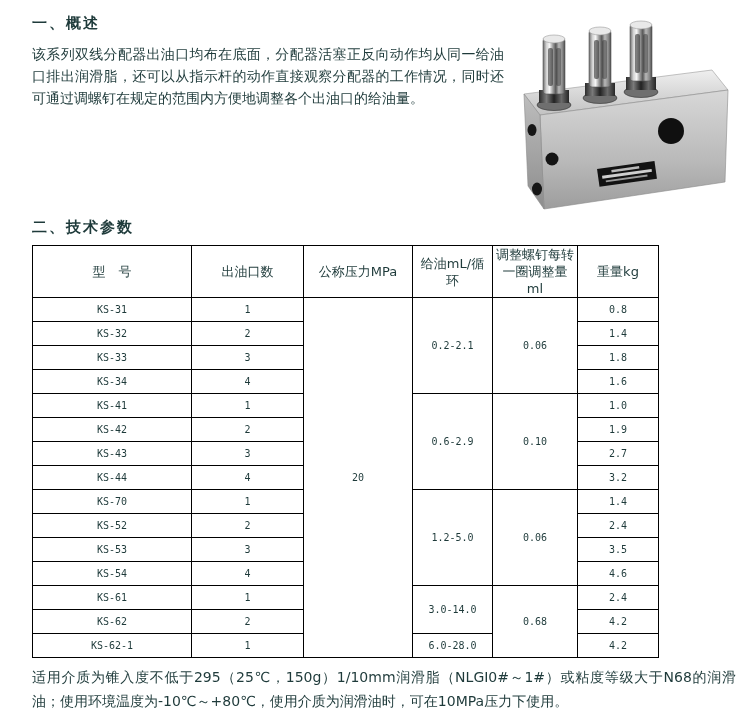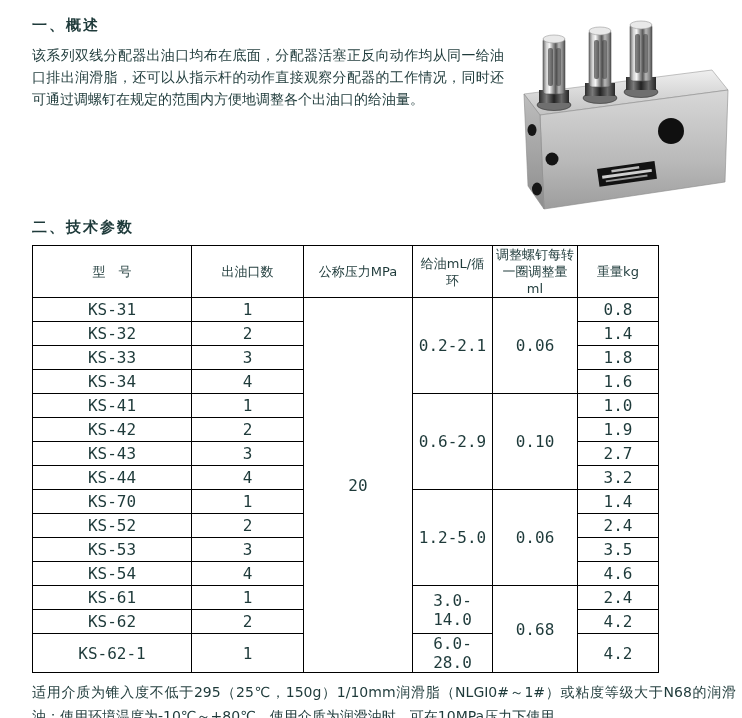--- a/index.html
+++ b/index.html
@@ -7,42 +7,42 @@
     width:742px;height:718px;overflow:hidden;
     font-family:"DejaVu Sans","Liberation Sans",sans-serif;
     color:#1e3a3a;
   }
   .page{position:relative;padding:14px 0 0 32px;width:710px;}
 
   .sec-title{
     font-size:15px;font-weight:bold;margin:0 0 8px 0;
     letter-spacing:2px;color:#1e3a3a;
   }
-  .top-section{position:relative;min-height:200px;}
+  .top-section{position:relative;min-height:200px;font-family:Liberation Mono, monospace;}
   .intro-col{width:472px;font-size:14px;line-height:22px;}
   .intro-col p{margin:0;text-align:justify;}
 
   .product-photo{position:absolute;top:-6px;right:0px;width:238px;height:202px;}
 
   .specs-title{margin-top:4px;}
 
   table.specs{
     border-collapse:collapse;margin-top:8px;table-layout:fixed;
     width:626px;
   }
   table.specs th, table.specs td{
     border:1px solid #000;text-align:center;vertical-align:middle;
     color:#1e3a3a;padding:0 2px;overflow:hidden;
   }
   table.specs th{
     height:46px;font-weight:normal;font-size:13px;line-height:17px;
     font-family:"DejaVu Sans","Liberation Sans",sans-serif;
   }
   table.specs td{
-    height:23px;font-size:16px;
+    height:23px;font-size:10px;
     font-family:"DejaVu Sans Mono","Liberation Mono",monospace;
   }
 
   .footnote{
     width:704px;margin:7px 0 0 0;font-size:14px;line-height:24px;
     text-align:justify;
   }
 </style>
 </head>
 <body>

